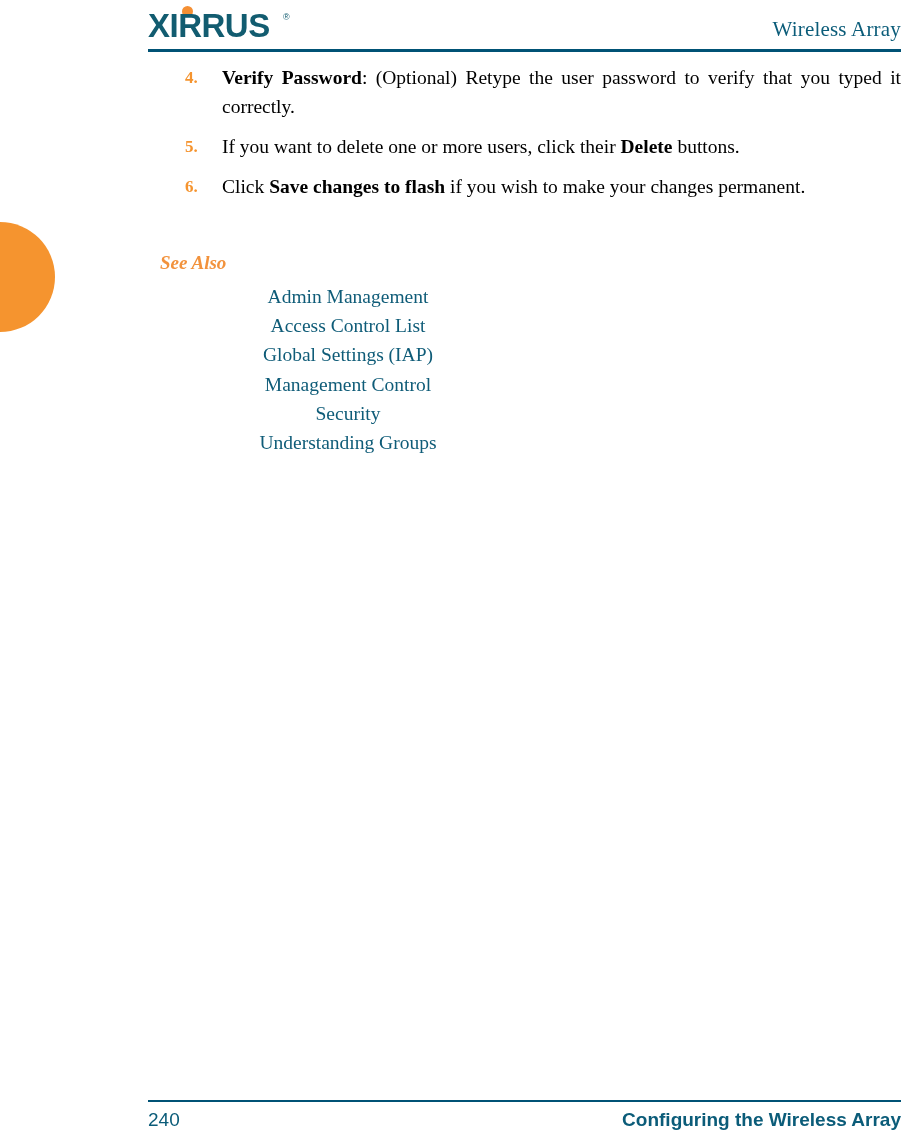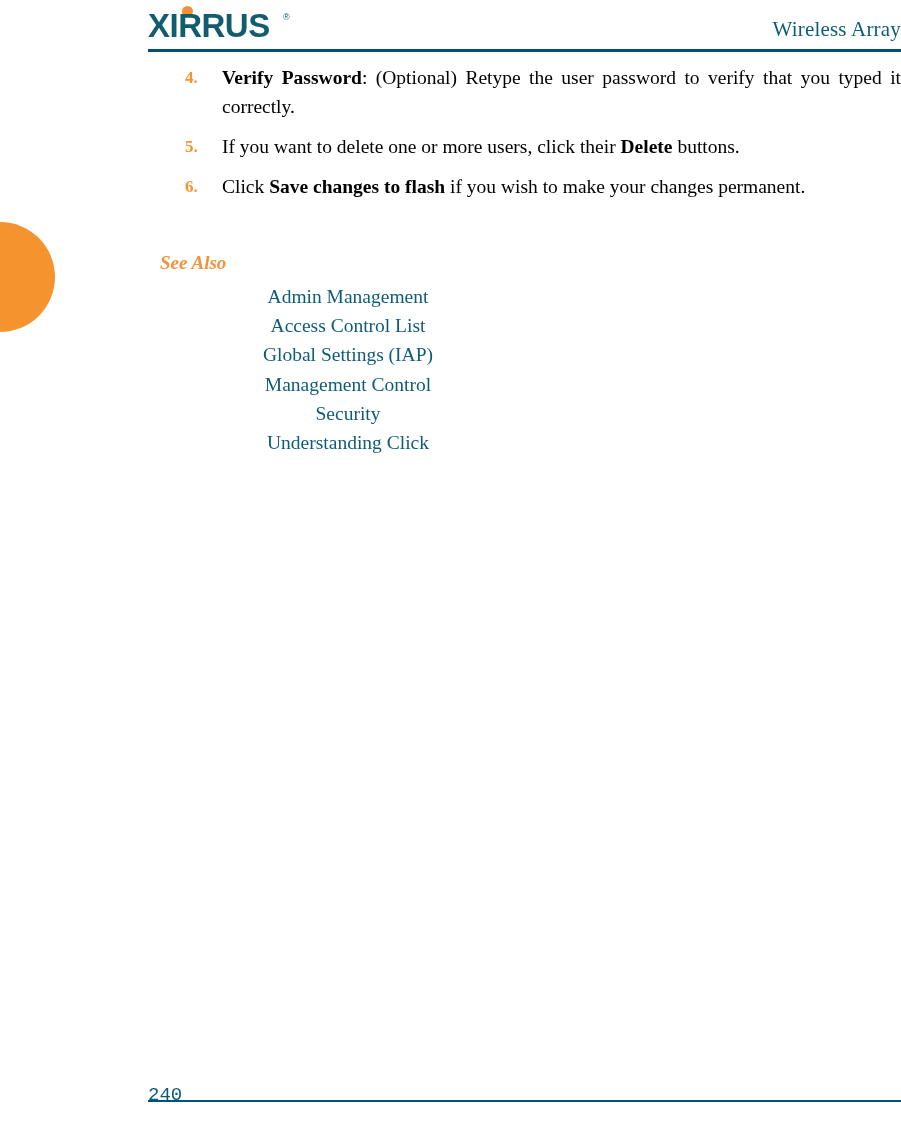--- a/index.html
+++ b/index.html
@@ -154,24 +154,24 @@
     position: absolute;
     left: 148px;
     top: 1100px;
     width: 753px;
     height: 2px;
     background: #005275;
   }
   .footer {
     position: absolute;
     left: 148px;
-    top: 1082px;
+    top: 1107px;
     width: 753px;
     height: 28px;
-    font-family: Liberation Mono, monospace;
+    font-family: Liberation Sans, sans-serif;
     color: #0B5C79;
   }
   .footer-page {
     position: absolute;
     left: 0;
     top: 2px;
     font-size: 19px;
   }
   .footer-section {
     position: absolute;
@@ -217,20 +217,21 @@
 </div>
 
 <div class="see-also">
   <div class="see-also-heading">See Also</div>
   <ul class="see-also-list">
     <li>Admin Management</li>
     <li>Access Control List</li>
     <li>Global Settings (IAP)</li>
     <li>Management Control</li>
     <li>Security</li>
-    <li>Understanding Click</li>
+    <li>Understanding Groups</li>
   </ul>
 </div>
 
 <div class="footer-rule"></div>
 <div class="footer">
   <span class="footer-page">240</span>
+  <span class="footer-section">Configuring the Wireless Array</span>
 </div>
 
 </body></html>

